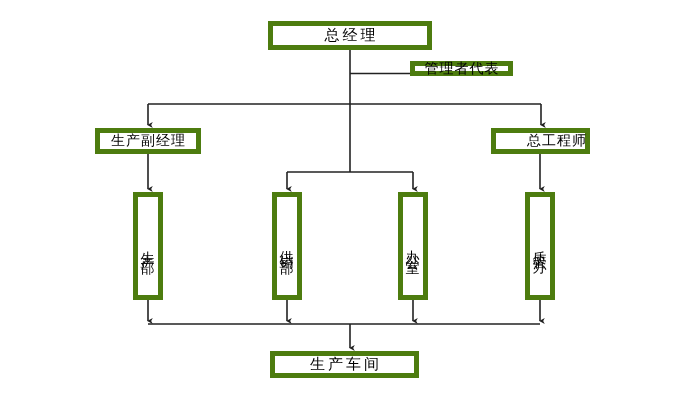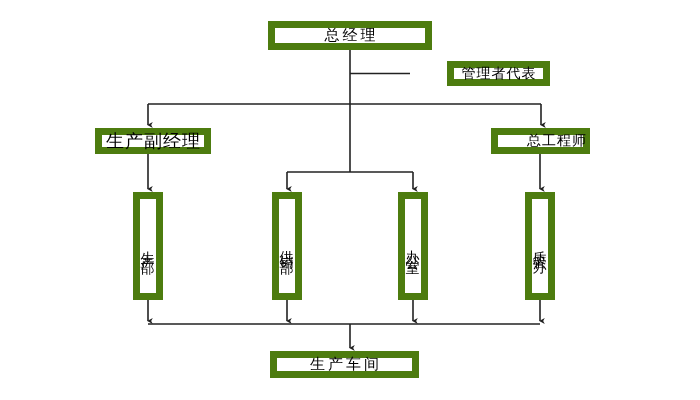--- a/index.html
+++ b/index.html
@@ -19,21 +19,21 @@
     position: absolute;
     left: 0;
     top: 0;
     width: 700px;
     height: 400px;
     pointer-events: none;
   }
   .node {
     position: absolute;
     box-sizing: border-box;
-    border: 7px solid #4d7c0f;
+    border: 5px solid #4d7c0f;
     background: #ffffff;
     display: flex;
     align-items: center;
     justify-content: center;
     color: #000000;
   }
   .node-h {
     font-size: 15px;
     letter-spacing: 3px;
     text-indent: 3px;
@@ -86,25 +86,25 @@
 
       <path d="M148,324 L540,324"></path>
       <path d="M350,324 L350,348" marker-end="url(#arrowhead)"></path>
     </g>
   </svg>
 
   <div class="node node-h" style="left:268px; top:21px; width:164px; height:29px;">
     <span>总经理</span>
   </div>
 
-  <div class="node node-h" style="left:410px; top:61px; width:103px; height:25px; font-size:14px; letter-spacing:1px; text-indent:1px;margin-left:37px;">
+  <div class="node node-h" style="left:410px; top:61px; width:103px; height:15px; font-size:14px; letter-spacing:1px; text-indent:1px;">
     <span>管理者代表</span>
   </div>
 
-  <div class="node node-h" style="left:95px; top:128px; width:116px; height:26px; font-size:18px; letter-spacing:1px; text-indent:1px;">
+  <div class="node node-h" style="left:95px; top:128px; width:106px; height:26px; font-size:14px; letter-spacing:1px; text-indent:1px;">
     <span>生产副经理</span>
   </div>
 
   <div class="node node-h" style="left:491px; top:128px; width:99px; height:26px; font-size:14px; letter-spacing:1px; text-indent:1px;padding-left:32px;">
     <span>总工程师</span>
   </div>
 
   <div class="node node-v" style="left:133px; top:192px; width:30px; height:108px;">
     <span>生产部</span>
   </div>

